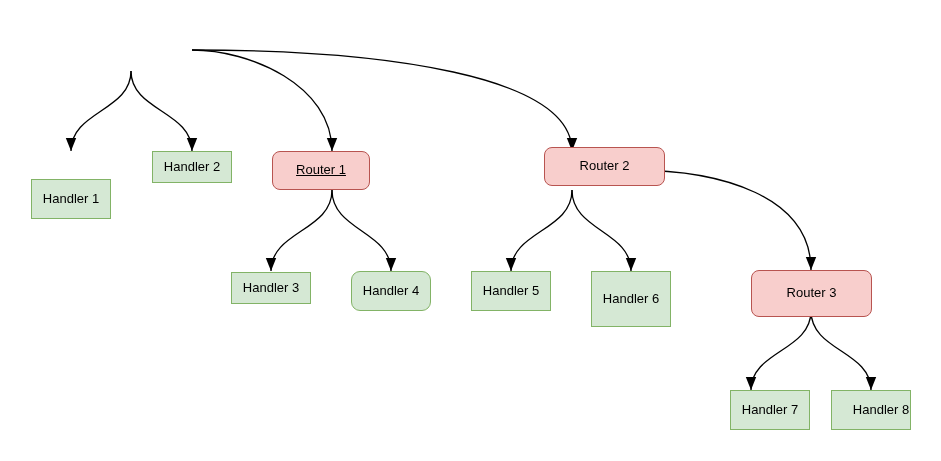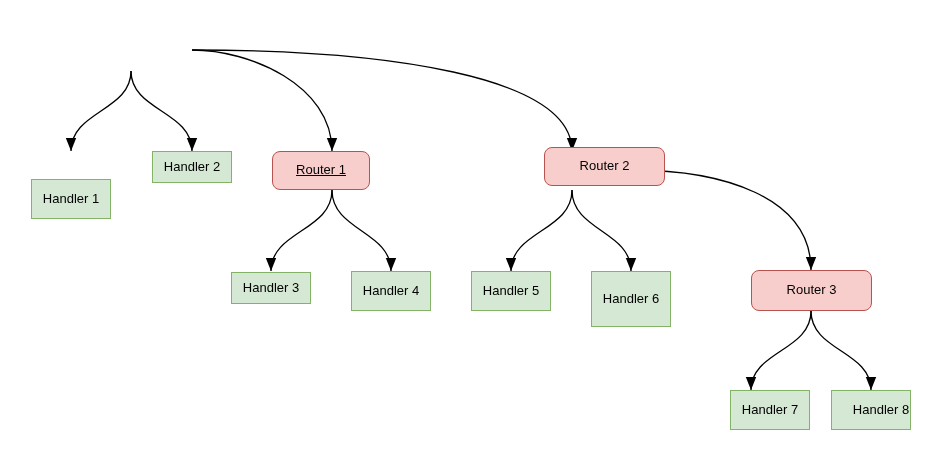--- a/index.html
+++ b/index.html
@@ -80,25 +80,25 @@
   <div class="node handler" style="left:31px; top:151px; width:80px; height:40px;margin-top:28px;">Handler 1</div>
 
   <div class="node handler" style="left:152px; top:151px; width:80px; height:32px;">Handler 2</div>
 
   <div class="node router" style="left:272px; top:151px; width:98px; height:39px;text-decoration:underline;">Router 1</div>
 
   <div class="node router" style="left:511px; top:147px; width:121px; height:39px;margin-left:33px;">Router 2</div>
 
   <div class="node handler" style="left:231px; top:272px; width:80px; height:32px;">Handler 3</div>
 
-  <div class="node handler" style="left:351px; top:271px; width:80px; height:40px;">Handler 4</div>
+  <div class="node handler" style="left:351px; top:271px; width:80px; height:40px;border-radius:9px;">Handler 4</div>
 
   <div class="node handler" style="left:471px; top:271px; width:80px; height:40px;">Handler 5</div>
 
   <div class="node handler" style="left:591px; top:271px; width:80px; height:56px;">Handler 6</div>
 
-  <div class="node router" style="left:751px; top:270px; width:121px; height:41px;">Router 3</div>
+  <div class="node router" style="left:751px; top:270px; width:121px; height:47px;">Router 3</div>
 
   <div class="node handler" style="left:711px; top:390px; width:80px; height:40px;margin-left:19px;">Handler 7</div>
 
   <div class="node handler" style="left:831px; top:390px; width:80px; height:40px;padding-left:20px;">Handler 8</div>
 
 </div>
 
 </body></html>

